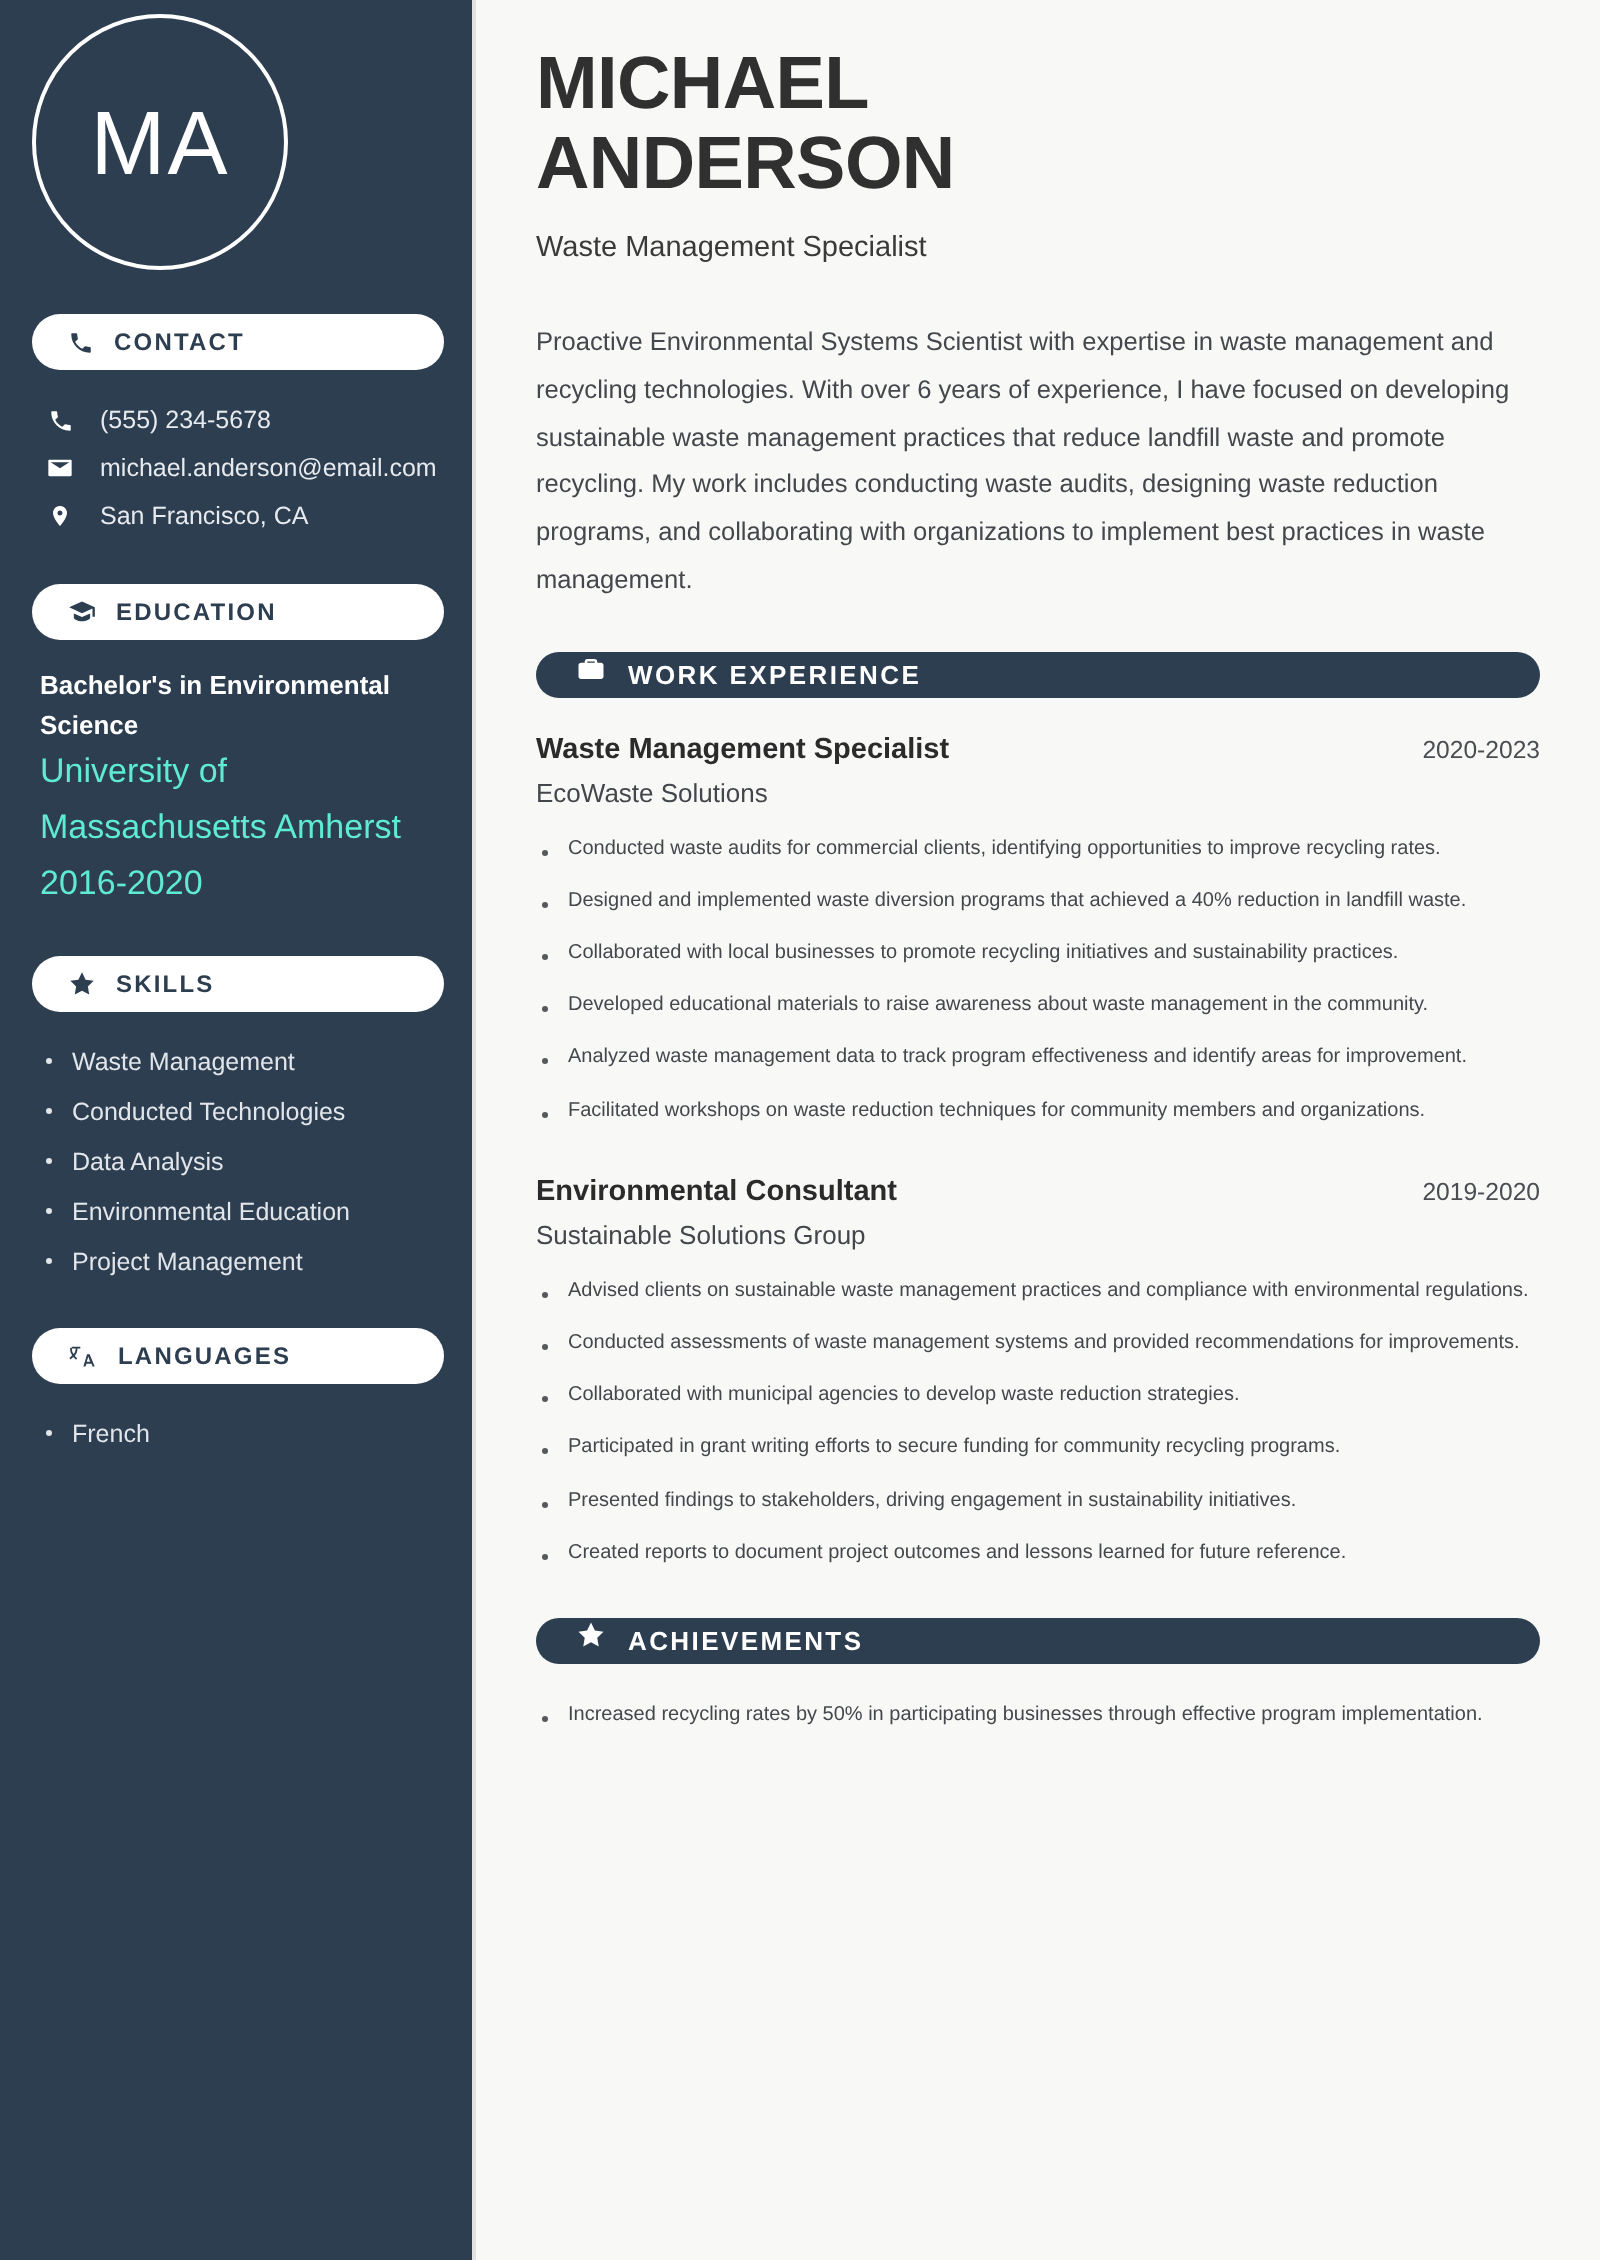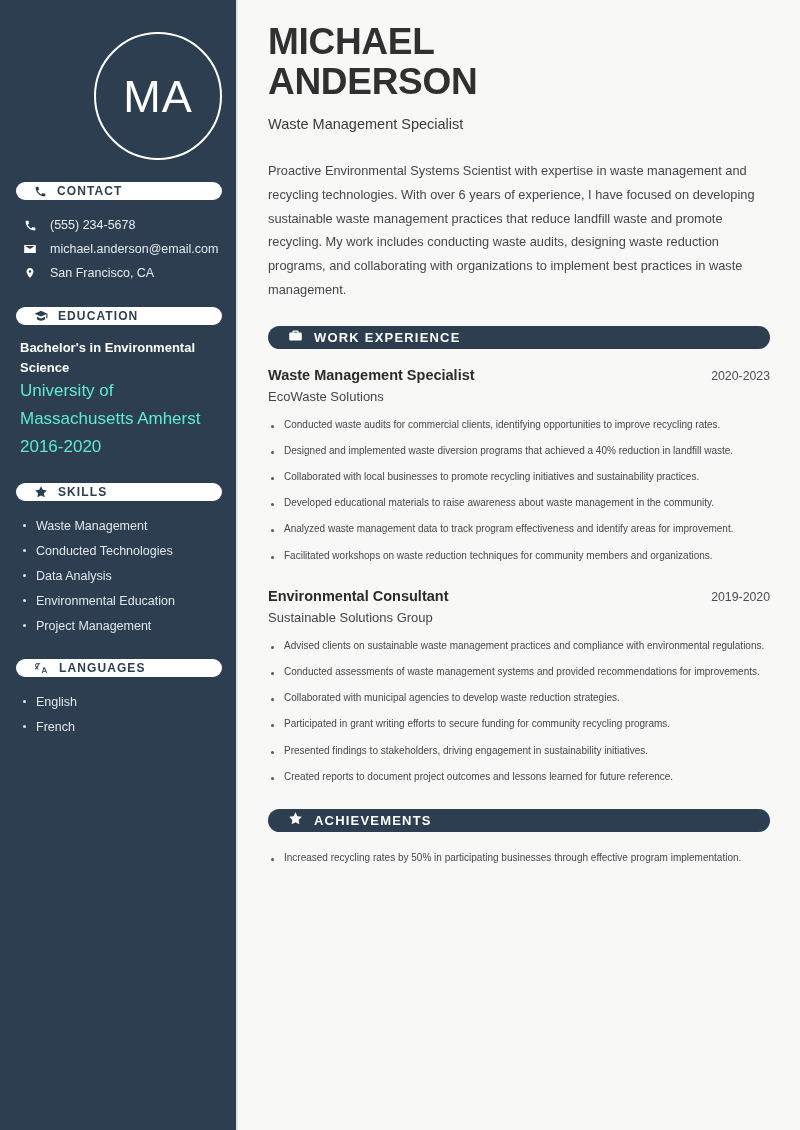--- a/index.html
+++ b/index.html
@@ -29,22 +29,22 @@
   .sidebar::after {
     content: "";
     position: absolute;
     top: 0; right: 0; bottom: 0;
     width: 2px;
     background: #e2e2e0;
   }
 
   .avatar-wrap {
     display: flex;
-    justify-content: flex-end;
-    padding-top: 32px;
+    justify-content: flex-start;
+    padding-top: 7px;
     padding-bottom: 22px;
   }
   .avatar {
     width: 128px;
     height: 128px;
     border-radius: 50%;
     border: 2px solid #ffffff;
     display: flex;
     align-items: center;
     justify-content: center;
@@ -54,21 +54,21 @@
     font-weight: 400;
     letter-spacing: 1px;
     color: #ffffff;
     line-height: 1;
   }
 
   .pill {
     background: #ffffff;
     color: #2d3e50;
     border-radius: 999px;
-    height: 18px;
+    height: 28px;
     display: flex;
     align-items: center;
     gap: 10px;
     padding: 0 18px;
     margin-bottom: 13px;
   }
   .pill-label {
     font-size: 12px;
     font-weight: bold;
     letter-spacing: 1.1px;
@@ -294,21 +294,20 @@
       <span>
         <svg width="15" height="14" viewBox="0 0 24 24" fill="#2d3e50">
           <path d="M2.5 4h7.2v1.5H7.2v1.2c-.1 2-.9 3.8-2.3 5.2l2.1 2-.9 1.3-2.5-2.4-2.3 2.2-.9-1.3 2.4-2.3C1.6 9.9 1 8.2 1 6.2V5h1.5v1.2c0 1.6.5 2.9 1.5 4 1-1.1 1.6-2.5 1.7-4V5.5H2.5V4z"></path>
           <path d="M15.5 10.5h2.2L22 21h-1.8l-.9-2.4h-4.3L14.1 21h-1.8l3.2-10.5zm1.1 2.2-1.5 4.3h3l-1.5-4.3z"></path>
         </svg>
       </span>
       <span class="pill-label">LANGUAGES</span>
     </div>
 
     <ul class="bullet-list">
-      <li>English</li>
       <li>French</li>
     </ul>
 
   </aside>
 
   <main class="main">
 
     <h1 class="name">
       <span>MICHAEL</span><br>
       <span>ANDERSON</span>

